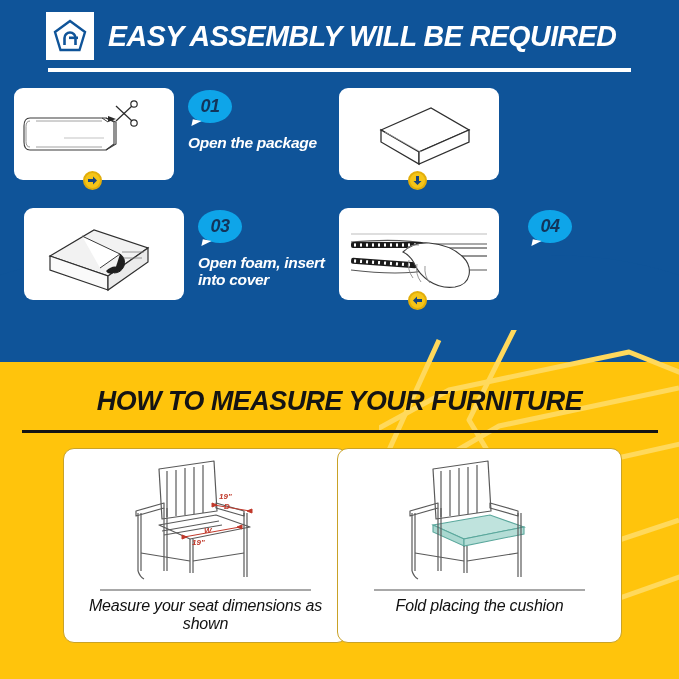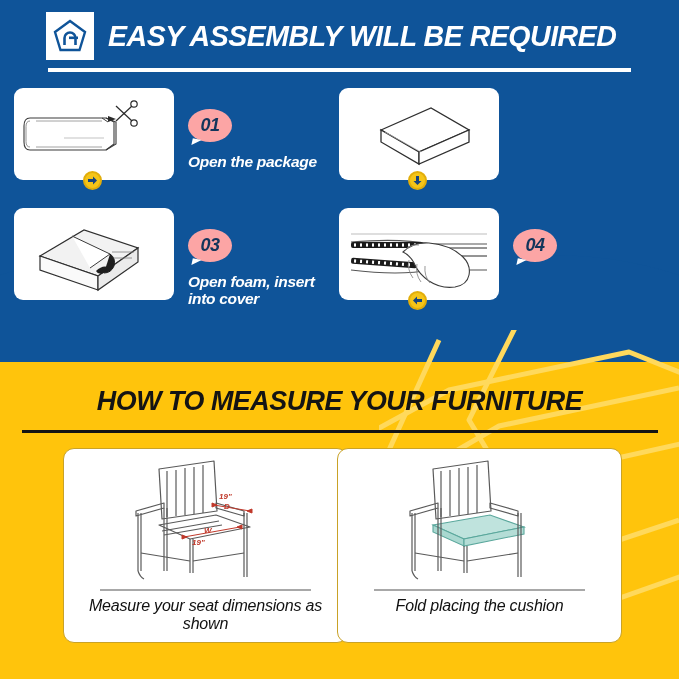--- a/index.html
+++ b/index.html
@@ -52,22 +52,22 @@
 
   
   .steps{
     position:absolute;left:0;top:88px;width:679px;height:230px;
   }
   .step{
     position:absolute;display:flex;align-items:flex-start;
   }
   .step-0{left:14px;top:0px;}
   .step-1{left:339px;top:0px;}
-  .step-2{left:14px;top:120px;}
-  .step-3{left:339px;top:120px;}
+  .step-2{left:24px;top:120px;}
+  .step-3{left:339px;top:120px;gap:15px;}
 
   .step-card{
     position:relative;
     width:160px;height:92px;
     background:#ffffff;
     border-radius:9px;
     flex:0 0 auto;
     overflow:visible;
   }
   .step-card .art{position:absolute;left:0;top:0;width:160px;height:92px;}
@@ -81,25 +81,24 @@
     box-sizing:border-box;
   }
   .arrow-badge svg{display:block;}
 
   .step-text{
     margin-left:14px;padding-top:2px;width:150px;
   }
   .num-bubble{
     position:relative;
     width:44px;height:33px;
-    background:#fca5a5;
+    background:#0ea5e9;
     border-radius:50%;
     display:flex;align-items:center;justify-content:center;
     margin-bottom:4px;
-    margin-top:19px;
   }
   .num-bubble:after{
     content:"";position:absolute;left:4px;bottom:-4px;
     width:0;height:0;
     border-left:9px solid #ffffff;
     border-bottom:7px solid transparent;
     transform:rotate(12deg);
   }
   .num-bubble span{
     position:relative;z-index:2;

